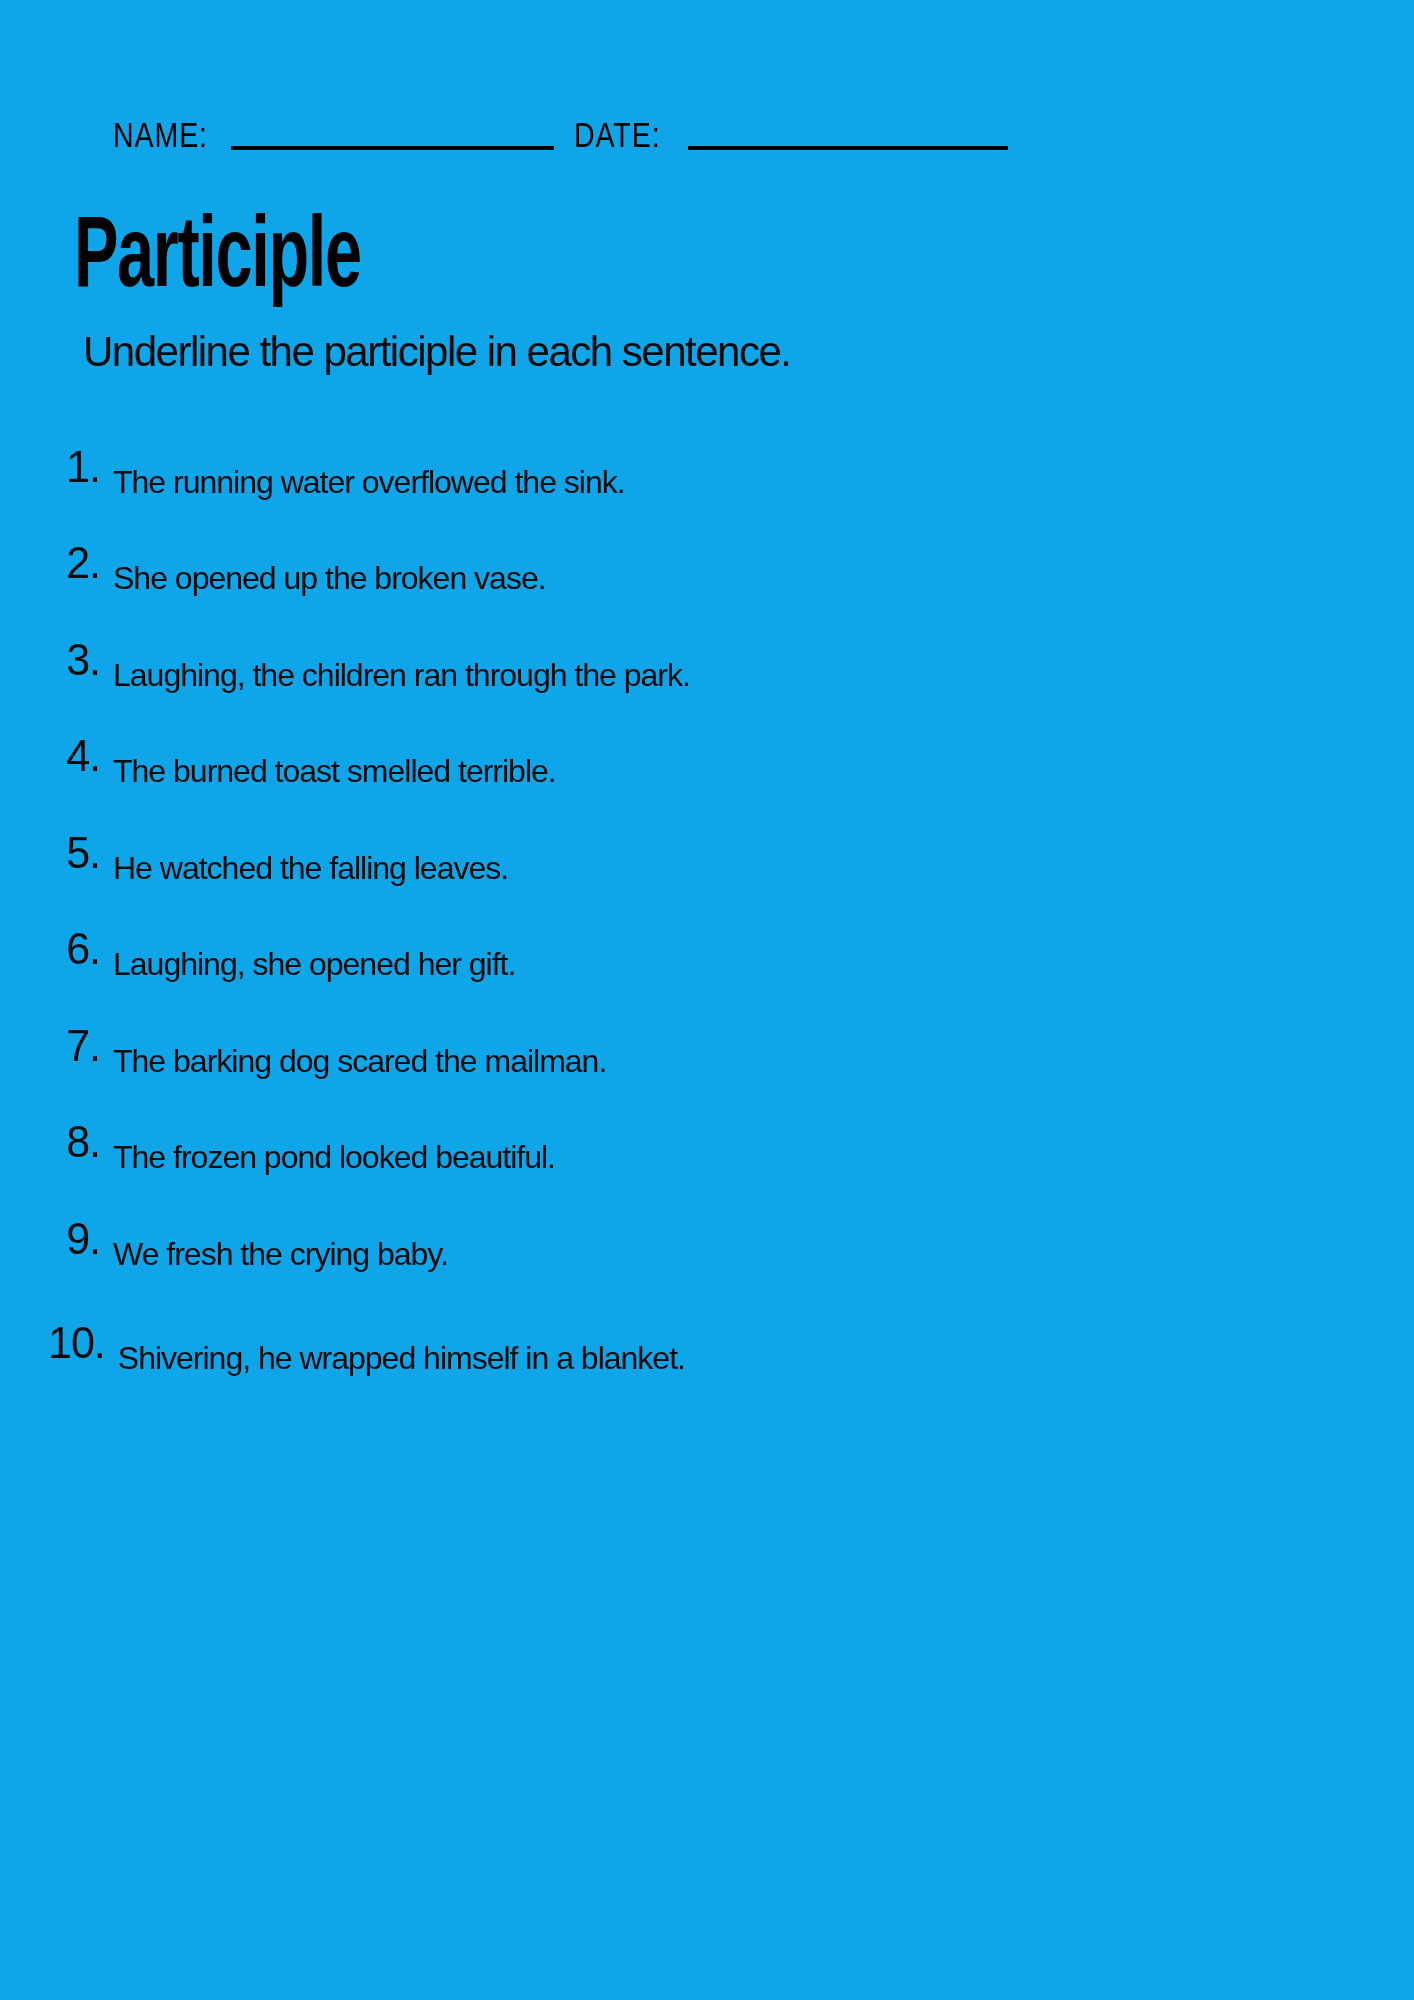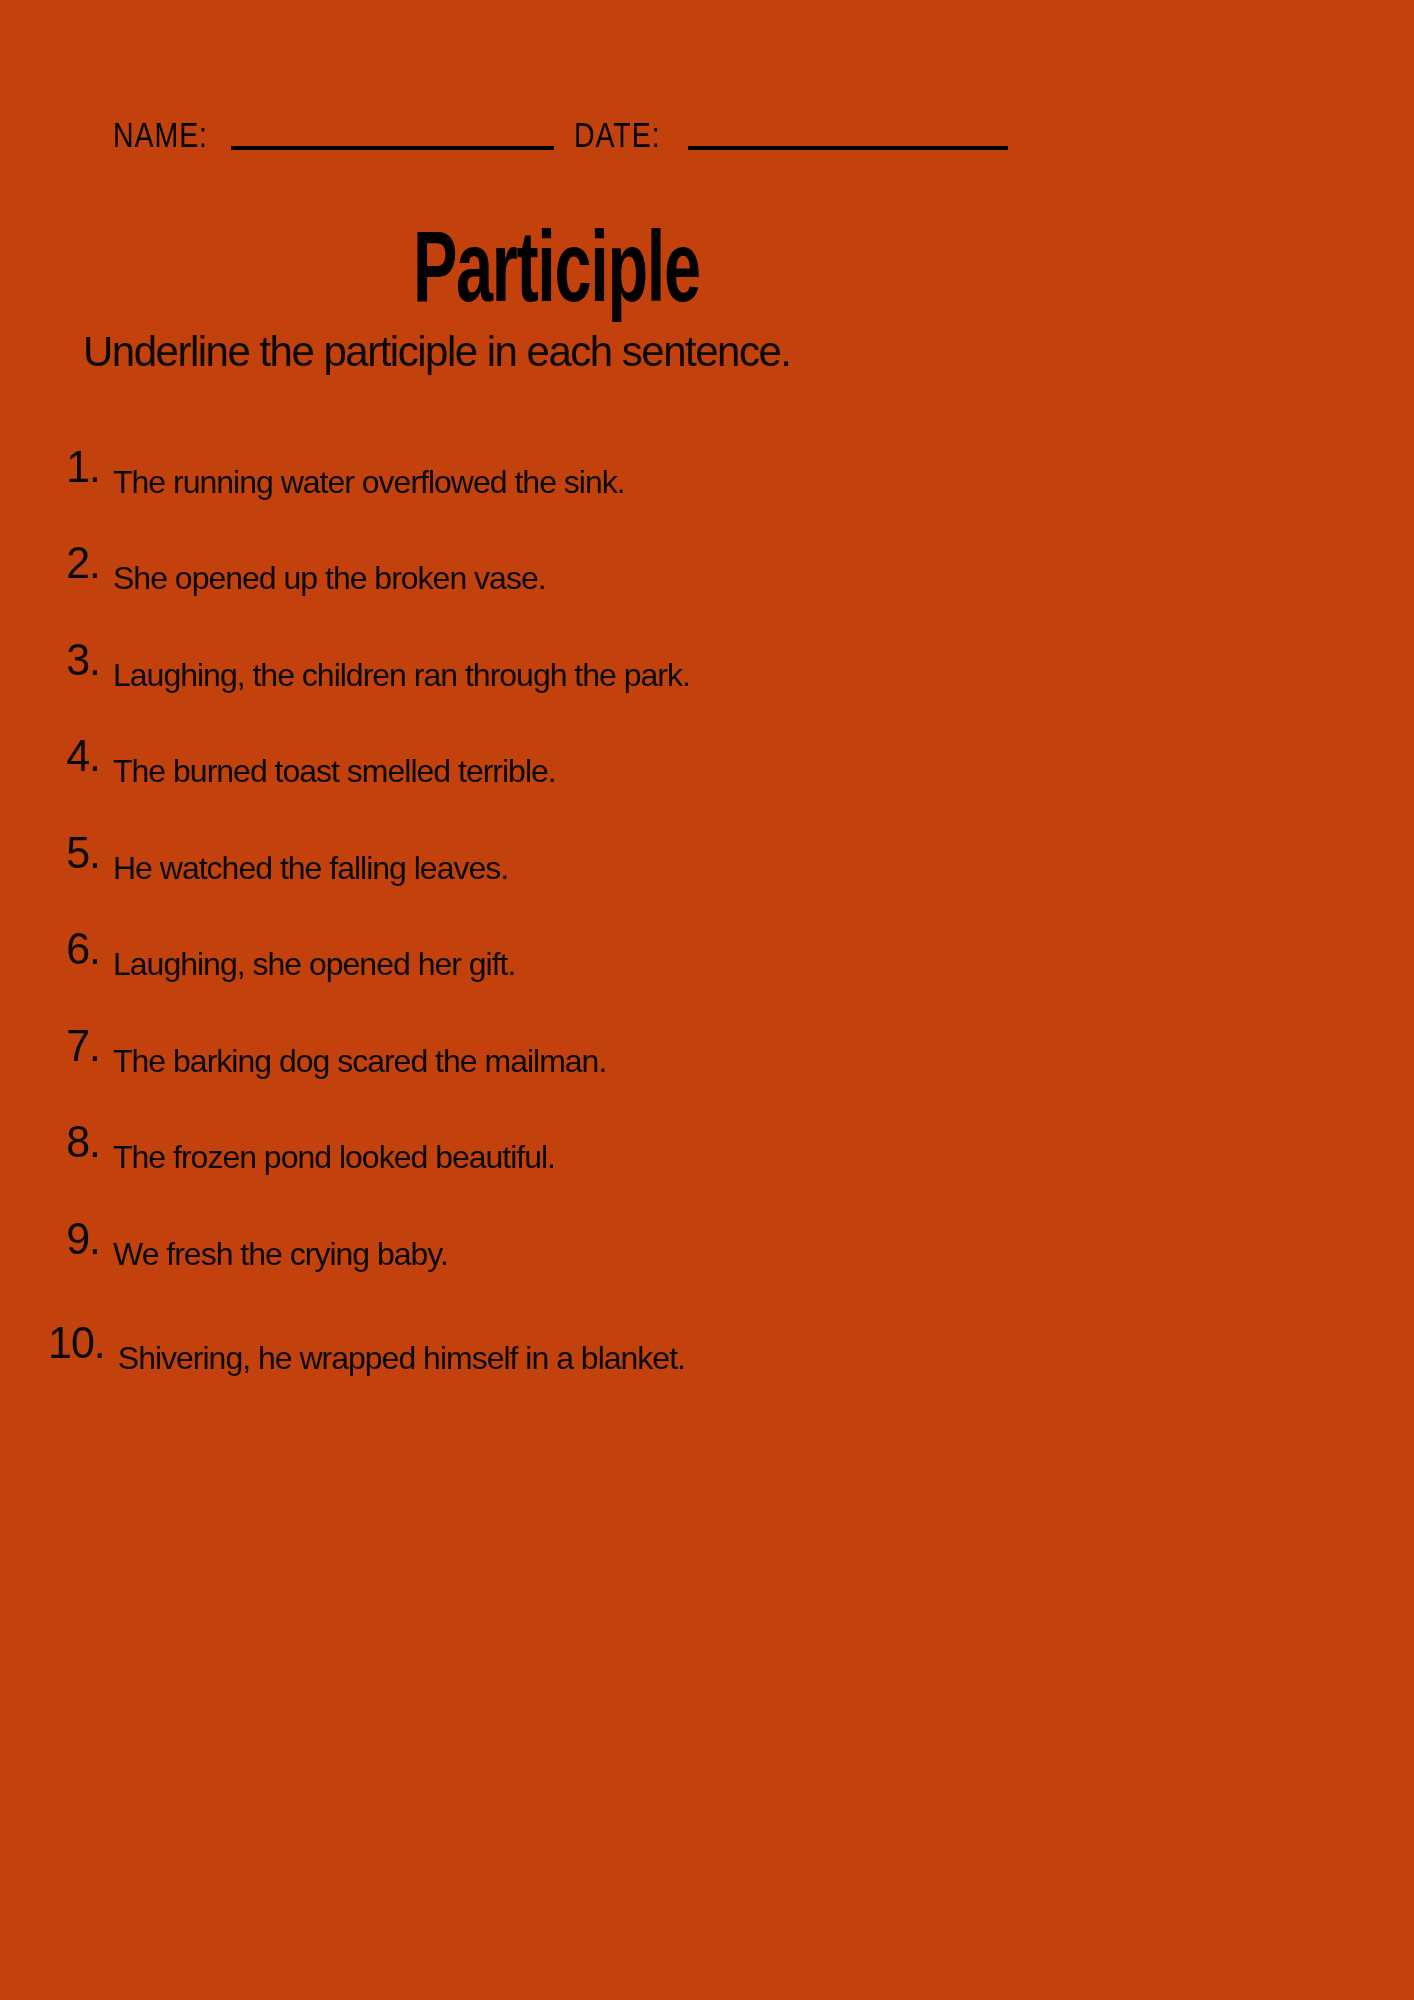--- a/index.html
+++ b/index.html
@@ -4,21 +4,21 @@
 <style>
   html, body {
     margin: 0;
     padding: 0;
     background: #ffffff;
   }
   .page {
     position: relative;
     width: 1414px;
     height: 2000px;
-    background: #c2410c;
+    background: #0ea5e9;
     color: #000000;
     font-family: "Liberation Sans", sans-serif;
     overflow: hidden;
   }
 
   
   .header-row {
     position: absolute;
     top: 122px;
     left: 113px;
@@ -42,24 +42,24 @@
     height: 1px;
     margin: 0 0 3px 0;
   }
   .hline.name-line { width: 335px; margin-left: 15px; }
   .hlabel.date { margin-left: 20px; }
   .hline.date-line { width: 332px; margin-left: 20px; }
 
   
   .title-wrap {
     position: absolute;
-    top: 211px;
+    top: 196px;
     left: 0;
     width: 1112px;
-    text-align: center;
+    text-align: left;
     white-space: nowrap;
   }
   .title-text {
     display: inline-block;
     font-size: 101px;
     font-weight: 700;
     letter-spacing: -2px;
     line-height: 1.1;
     transform: scaleX(0.66);
     transform-origin: center top;

